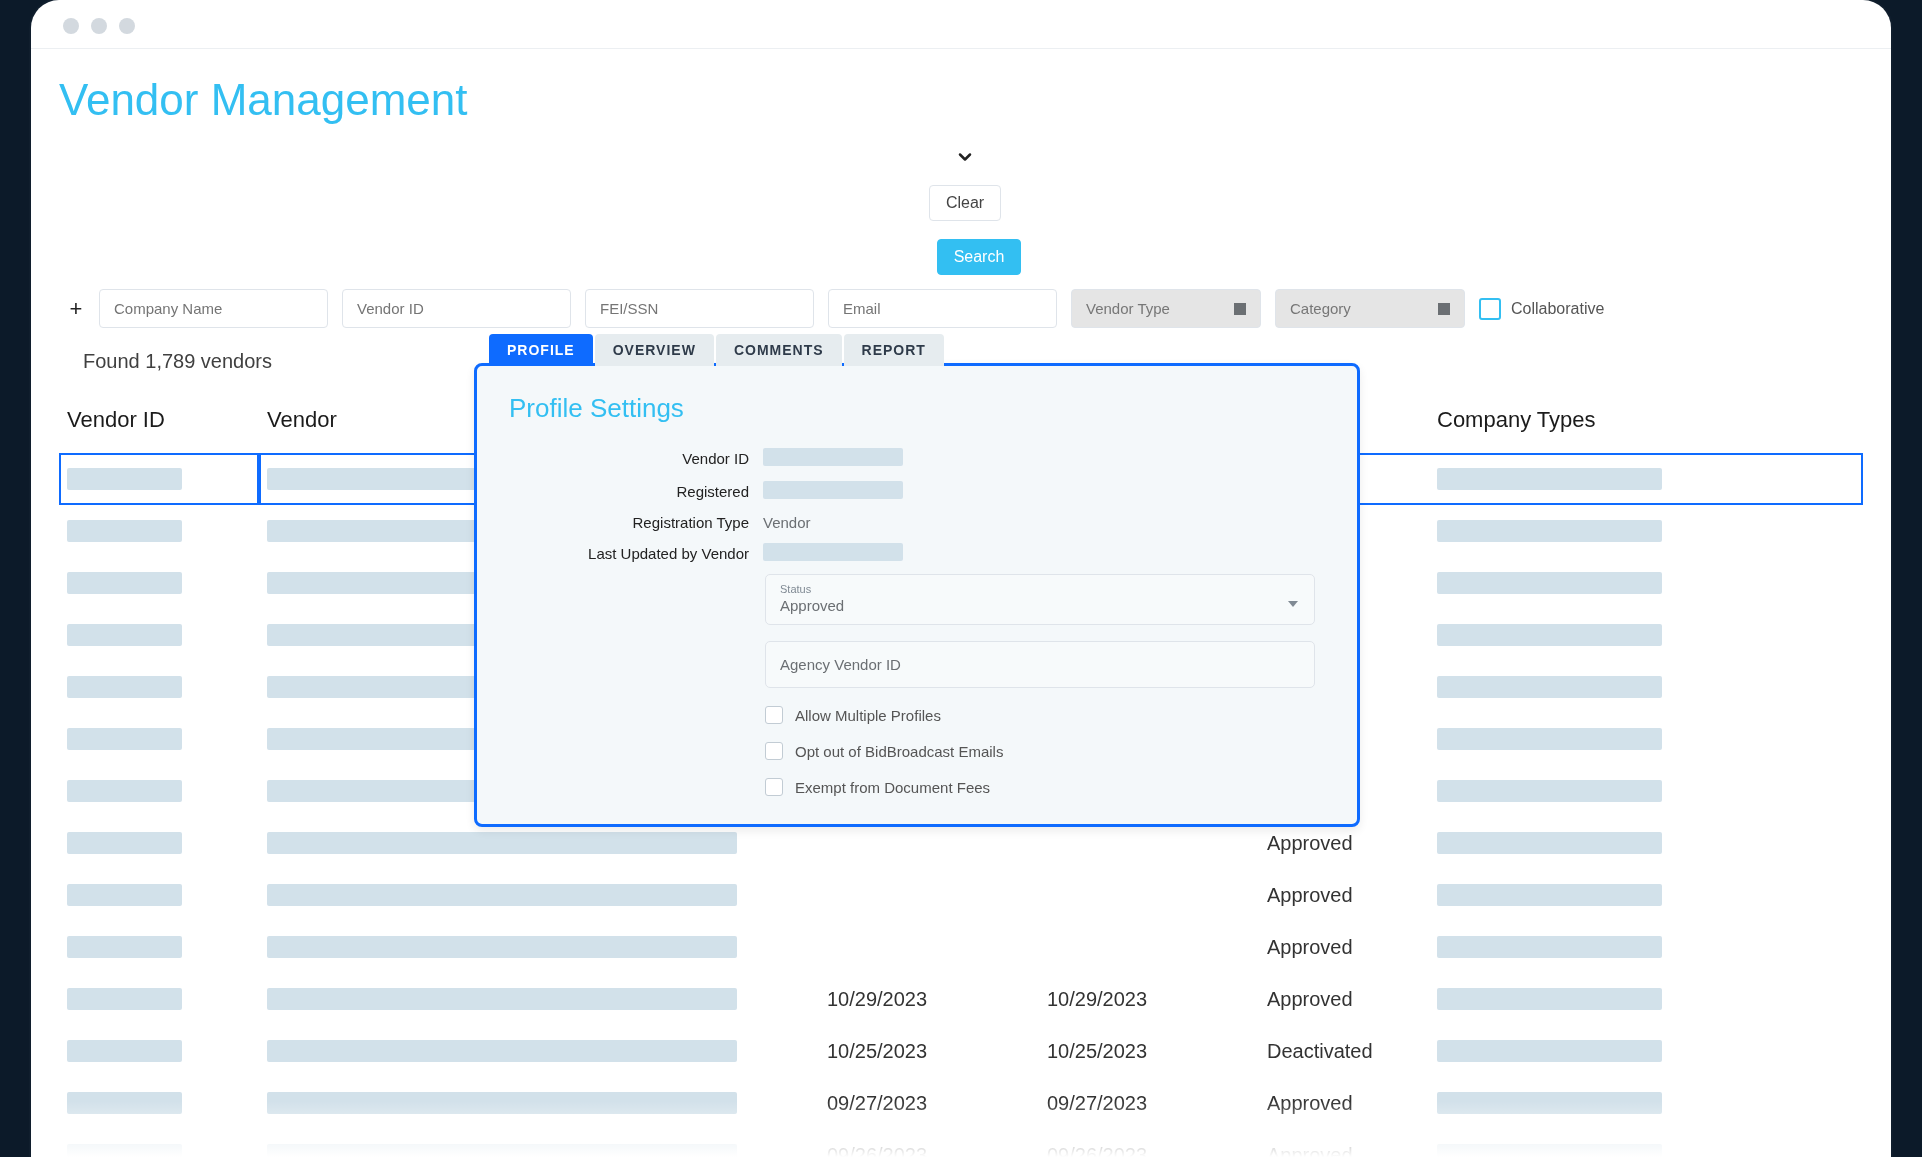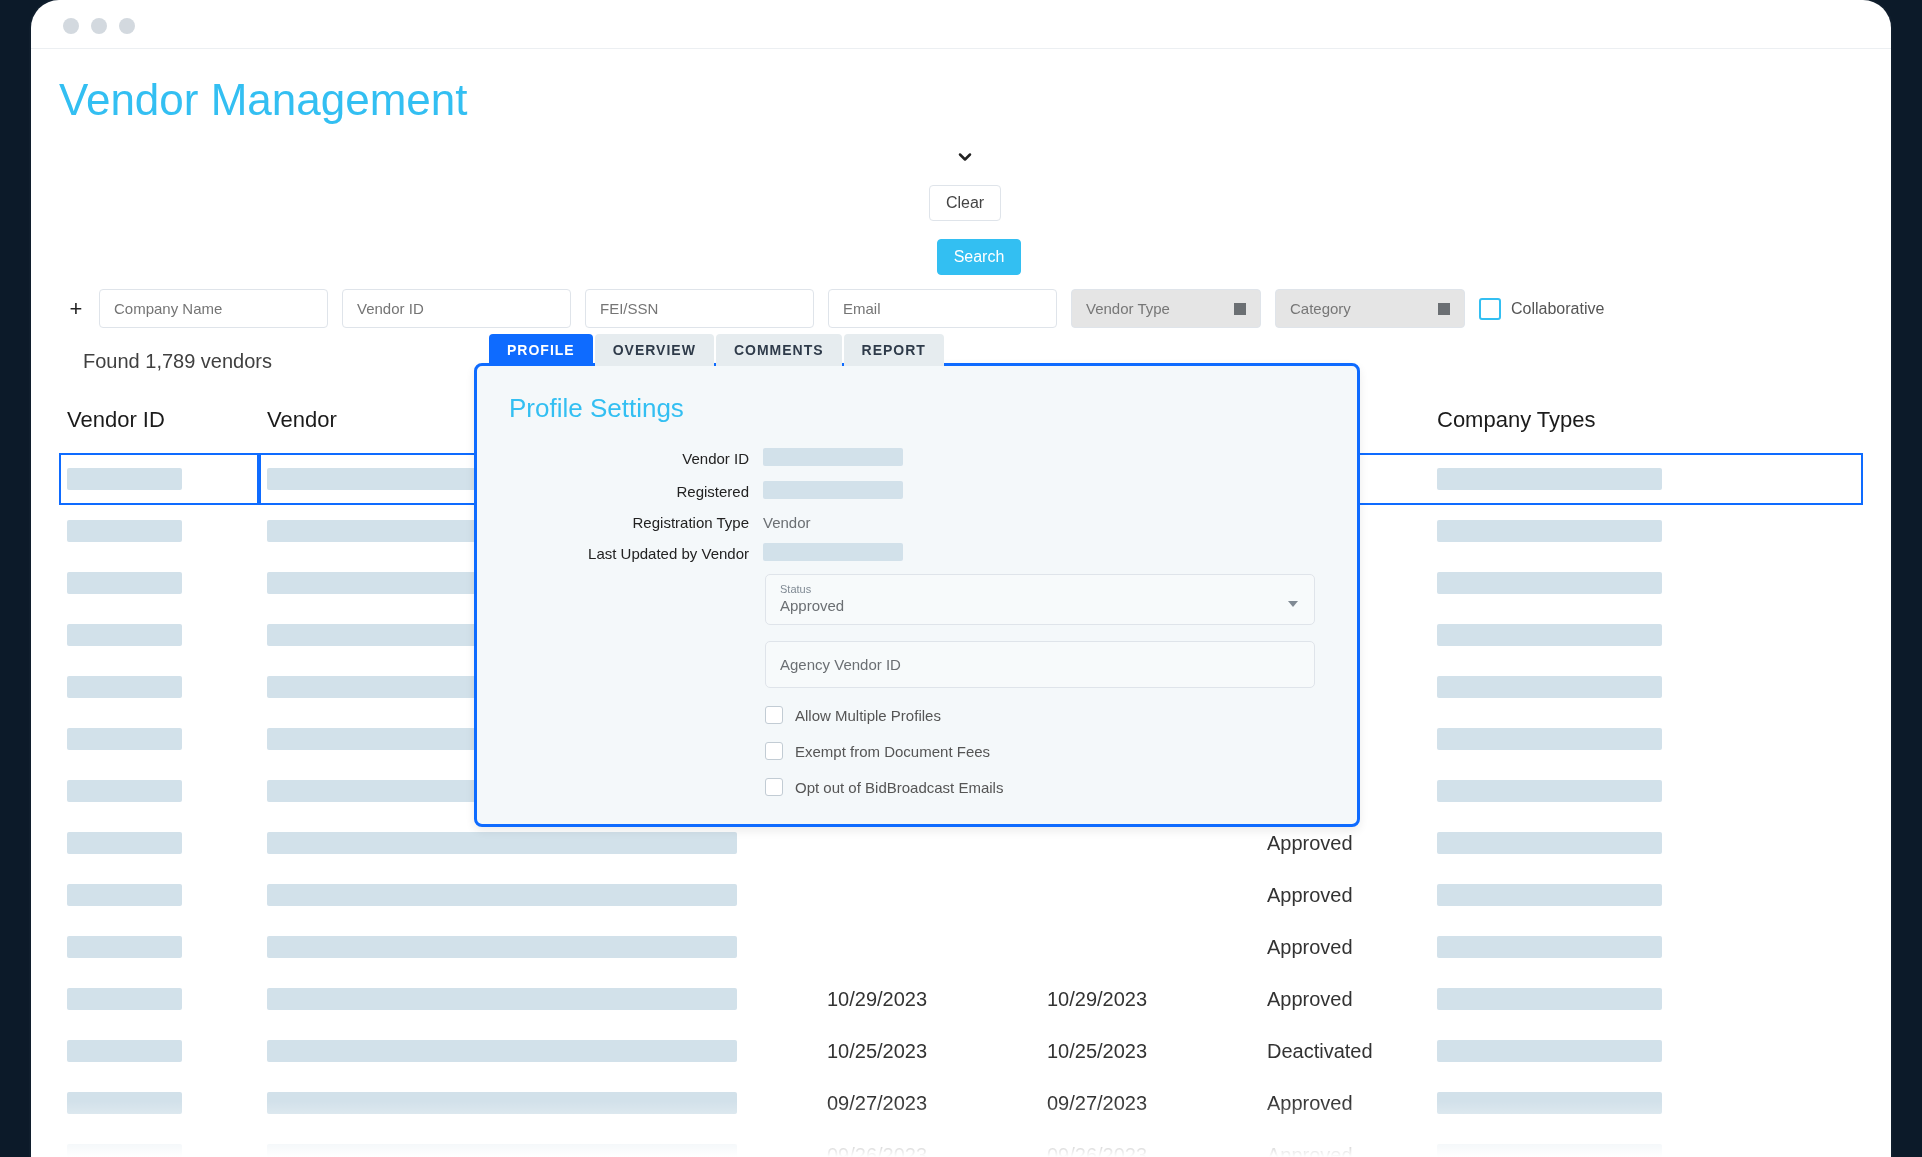--- a/index.html
+++ b/index.html
@@ -386,25 +386,25 @@
             </div>
 
             <div class="text-box">Agency Vendor ID</div>
 
             <div class="chk-row">
               <span class="chk"></span>
               <span>Allow Multiple Profiles</span>
             </div>
             <div class="chk-row">
               <span class="chk"></span>
-              <span>Exempt from Document Fees</span>
+              <span>Opt out of BidBroadcast Emails</span>
             </div>
             <div class="chk-row">
               <span class="chk"></span>
-              <span>Opt out of BidBroadcast Emails</span>
+              <span>Exempt from Document Fees</span>
             </div>
           </div>
         </div>
 
       </div>
     </div>
   </div>
 </div>
 
 </body></html>

